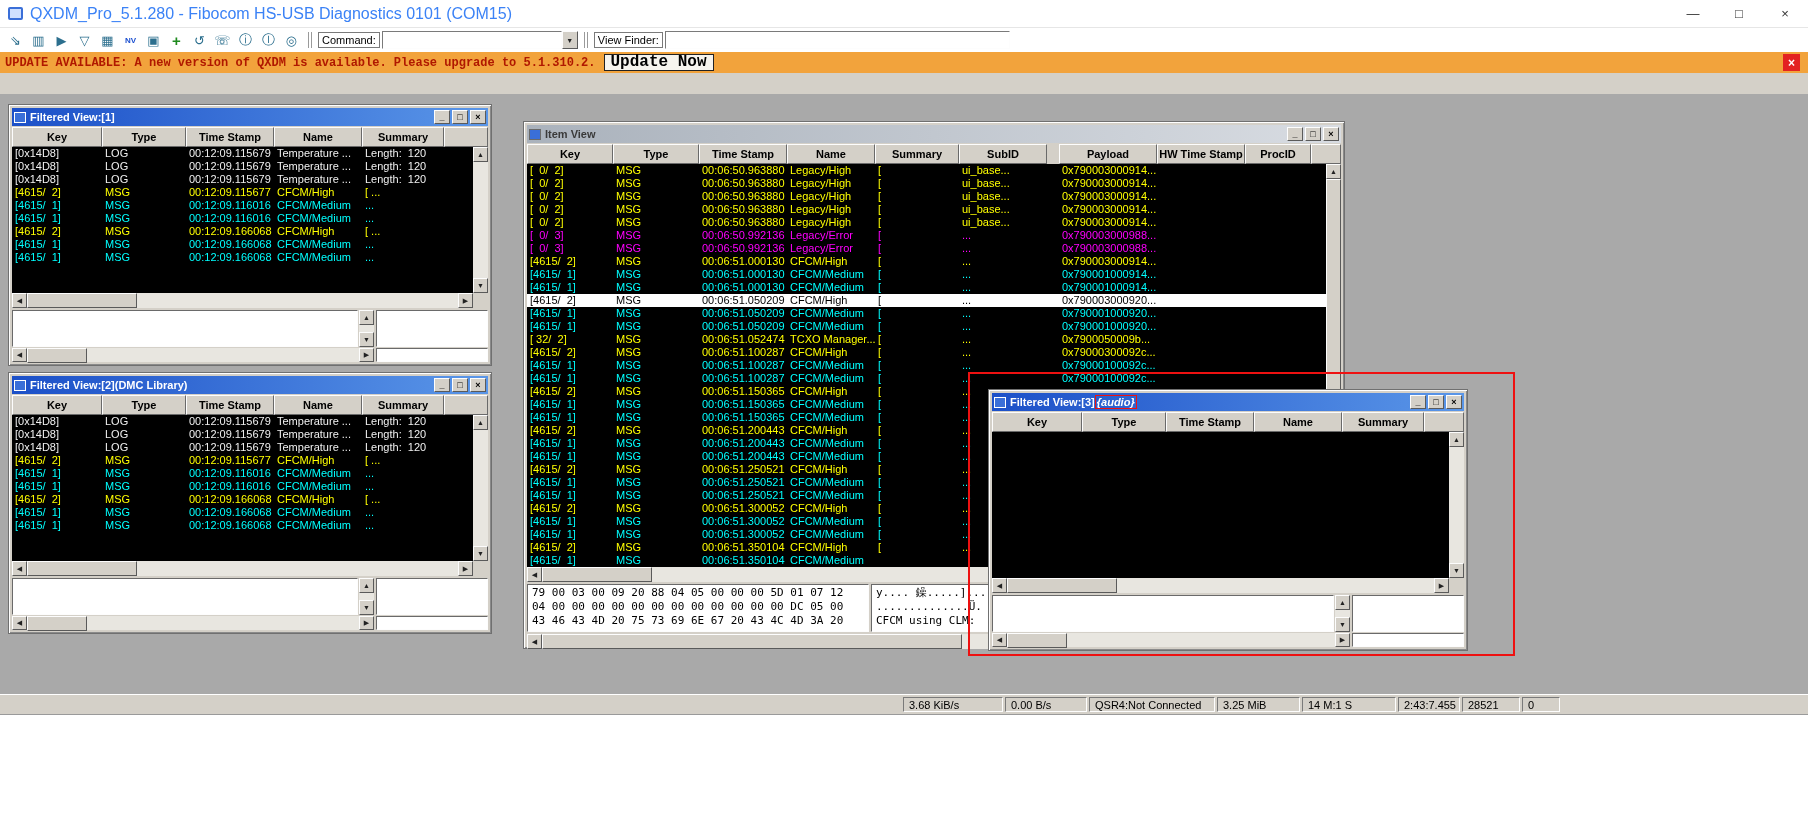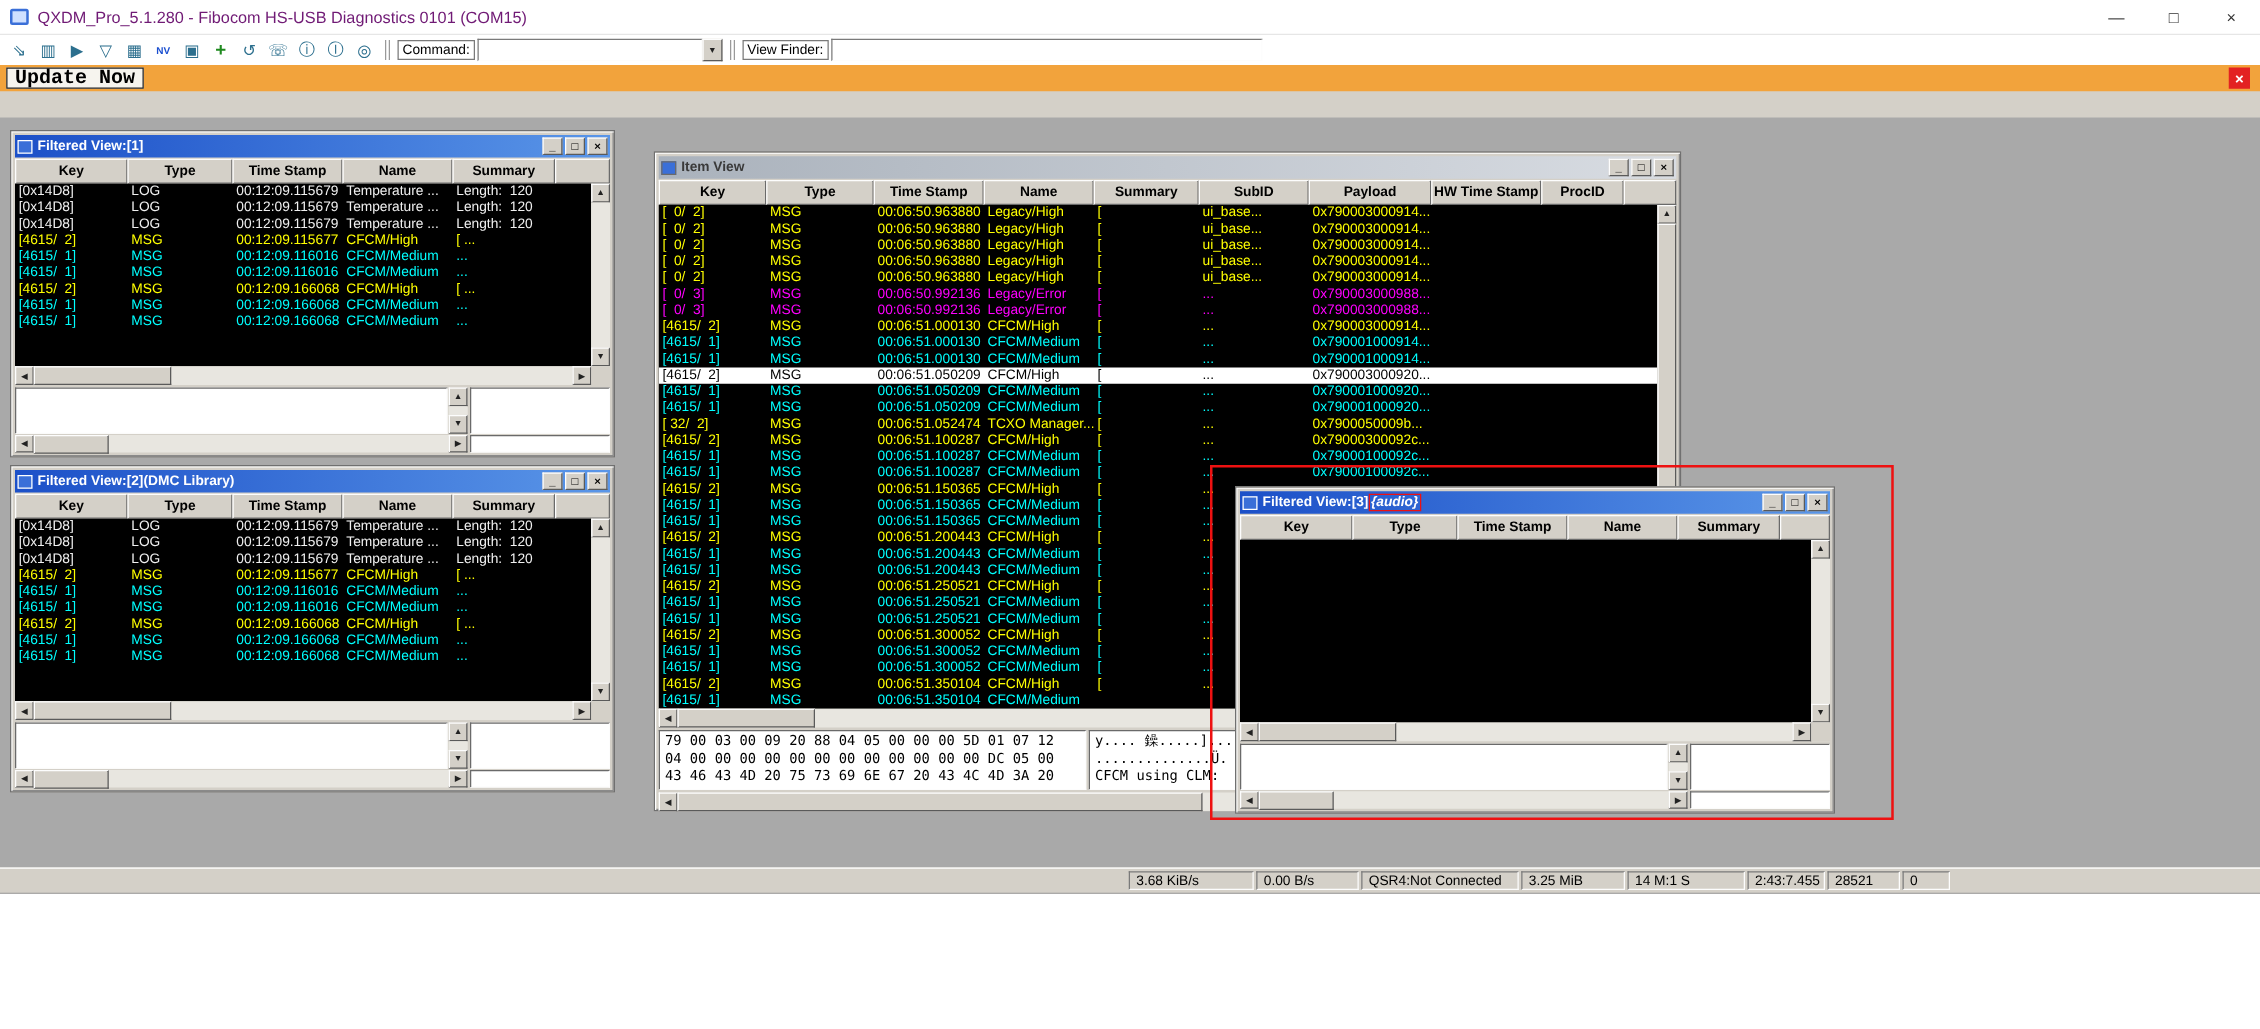--- a/index.html
+++ b/index.html
@@ -3,21 +3,21 @@
 <meta charset="utf-8">
 <style>
   * { margin:0; padding:0; box-sizing:border-box; }
   body { font-family:"Liberation Sans", sans-serif; background:#ffffff; }
   .screen { position:relative; width:1808px; height:823px; background:#ffffff; overflow:hidden; }
   .app { position:absolute; top:0; left:0; width:1808px; height:715px; background:#d4d0c8; border-bottom:1px solid #9a9a9a; }
 
   
   .titlebar { height:28px; background:#ffffff; display:flex; align-items:center; padding-left:8px; gap:7px; border-bottom:1px solid #e6e6e6; }
   .app-icon { width:15px; height:13px; border:2px solid #3a6fd8; background:#cfe0ff; border-radius:2px; flex:none; }
-  .app-title { font-size:13px; color:#701a75; white-space:nowrap; }
+  .app-title { font-size:16px; color:#3b82f6; white-space:nowrap; }
   .win-controls { margin-left:auto; display:flex; height:28px; }
   .win-ctl { width:46px; display:flex; align-items:center; justify-content:center; font-size:13px; color:#333; }
 
   
   .menubar { height:21px; background:#ffffff; display:flex; align-items:center; padding-left:6px; border-bottom:1px solid #f0f0f0; }
   .menuitems { display:flex; }
   .menu-item { display:inline-block; padding:2px 8px; font-size:12px; color:#000; }
   .menu-item::first-letter { text-decoration:underline; }
 
   
@@ -62,21 +62,21 @@
   .hcell { height:20px; background:#d4d0c8; border:1px solid; border-color:#fdfdfd #6a6a6a #6a6a6a #fdfdfd; font-size:11px; font-weight:bold; display:flex; align-items:center; justify-content:center; color:#000; flex:none; white-space:nowrap; overflow:hidden; }
   .hfill { flex:1; }
 
   
   .fvgrid > :nth-child(1){ width:90px; } .fvgrid > :nth-child(2){ width:84px; }
   .fvgrid > :nth-child(3){ width:88px; } .fvgrid > :nth-child(4){ width:88px; }
   .fvgrid > :nth-child(5){ width:82px; }
   .ivgrid > :nth-child(1){ width:86px; } .ivgrid > :nth-child(2){ width:86px; }
   .ivgrid > :nth-child(3){ width:88px; } .ivgrid > :nth-child(4){ width:88px; }
   .ivgrid > :nth-child(5){ width:84px; } .ivgrid > :nth-child(6){ width:88px; }
-  .ivgrid > :nth-child(7){ width:98px; } .ivgrid > :nth-child(8){ width:88px; }
+  .ivgrid > :nth-child(7){ width:98px;margin-left:12px; } .ivgrid > :nth-child(8){ width:88px; }
   .ivgrid > :nth-child(9){ width:66px; }
 
   .body { display:flex; flex:none; }
   .fvbodyrow { height:146px; }
   .ivbodyrow { flex:1; }
   .tblwrap { flex:1; background:var(--table_bg); overflow:hidden; }
   .trow { display:flex; height:13px; line-height:13px; font-size:11px; white-space:pre; width:100%; }
   .trow .c { overflow:hidden; flex:none; padding-left:3px; }
   .trow.log { color:var(--row_log); }
   .trow.high { color:var(--row_high); }
@@ -166,20 +166,21 @@
       <span class="combo">
         <input class="combo-input" value="" style="">
         <span class="combo-btn" able="true">▼</span>
       </span>
       <span class="sep"></span>
       <span class="tool-label">View Finder:</span>
       <input class="finder-input" value="" style="">
     </div>
 
     <div class="banner">
+      <span class="banner-msg">UPDATE AVAILABLE: A new version of QXDM is available. Please upgrade to 5.1.310.2.</span>
       <span class="banner-btn">Update Now</span>
       <span class="banner-close">×</span>
     </div>
 
     <div class="mdi">
 
       <div class="win" id="fv1">
         <div class="wtitle active">
           <span class="wicon"></span>
           <span class="wt">Filtered View:[1]</span>

